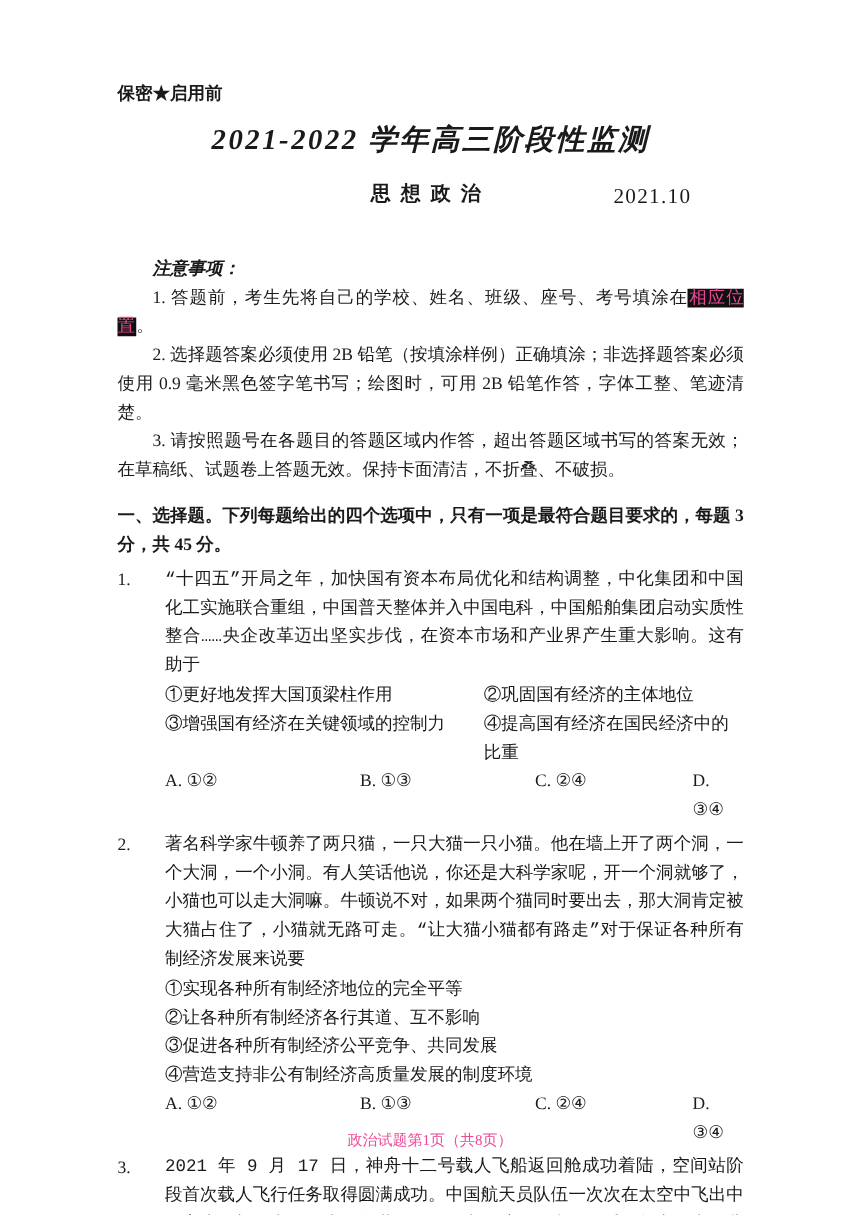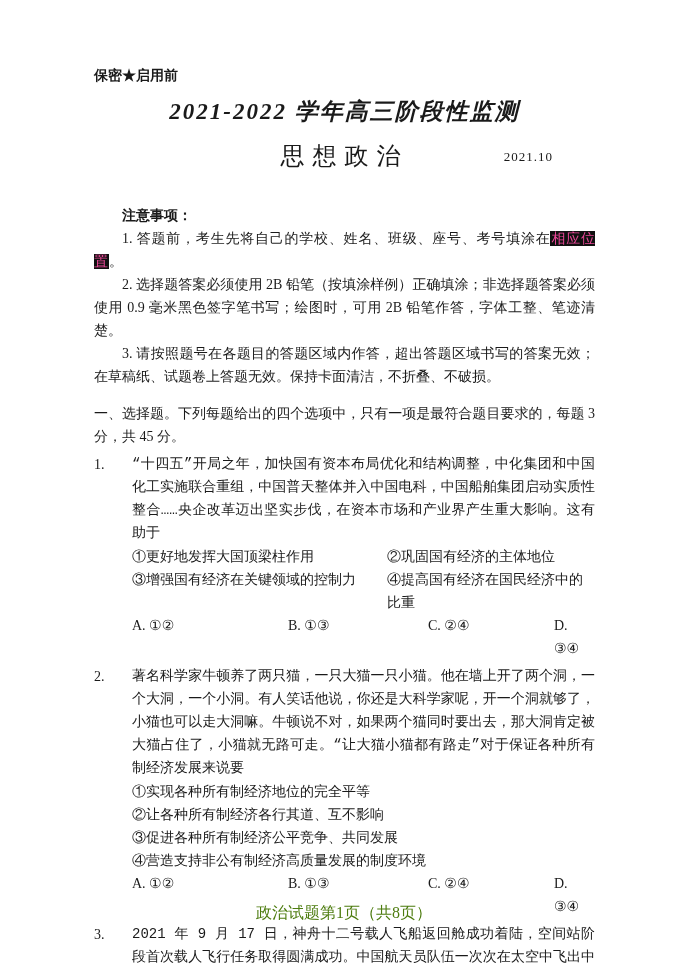--- a/index.html
+++ b/index.html
@@ -30,44 +30,44 @@
     letter-spacing: 2px;
     font-style: italic;
   }
   .subject-row {
     position: relative;
     margin-top: 12px;
     height: 32px;
     text-align: center;
   }
   .subject {
-    font-size: 24px;
+    font-size: 16px;
     line-height: 32px;
     letter-spacing: 8px;
-    font-weight: normal;
+    font-weight: bold;
   }
   .date {
     position: absolute;
     right: 42px;
     bottom: 4px;
-    font-size: 13px;
+    font-size: 17px;
     letter-spacing: 1px;
     font-weight: normal;
   }
   .notice { margin-top: 32px; }
   .notice p {
     margin: 0;
     text-indent: 2em;
     text-align: justify;
   }
-  .notice-heading { font-weight: bold; }
+  .notice-heading { font-weight: bold; font-style: italic; }
   .hl { background: #101010; color: #ec4899; padding: 0 1px; }
   .section-heading {
     margin: 14px 0 0 0;
-    font-weight: normal;
+    font-weight: bold;
     text-align: justify;
   }
   .question { display: flex; margin-top: 5px; }
   .qnum { width: 38px; flex: none; }
   .qbody { flex: 1; min-width: 0; }
   .stem { margin: 0; text-align: justify; font-family: Liberation Mono, monospace; }
   .opt-grid {
     display: grid;
     grid-template-columns: 255px 1fr;
   }
@@ -75,22 +75,22 @@
   .choices {
     display: grid;
     grid-template-columns: 156px 140px 126px auto;
   }
   .footer {
     position: absolute;
     left: 0;
     right: 0;
     bottom: 48px;
     text-align: center;
-    font-size: 16px;
-    color: #4d7c0f;
+    font-size: 12px;
+    color: #ec4899;
   }
 </style>
 </head>
 <body>
 
 <div class="page">
 
   <div class="security">保密★启用前</div>
 
   <h1 class="title">2021-2022 学年高三阶段性监测</h1>

